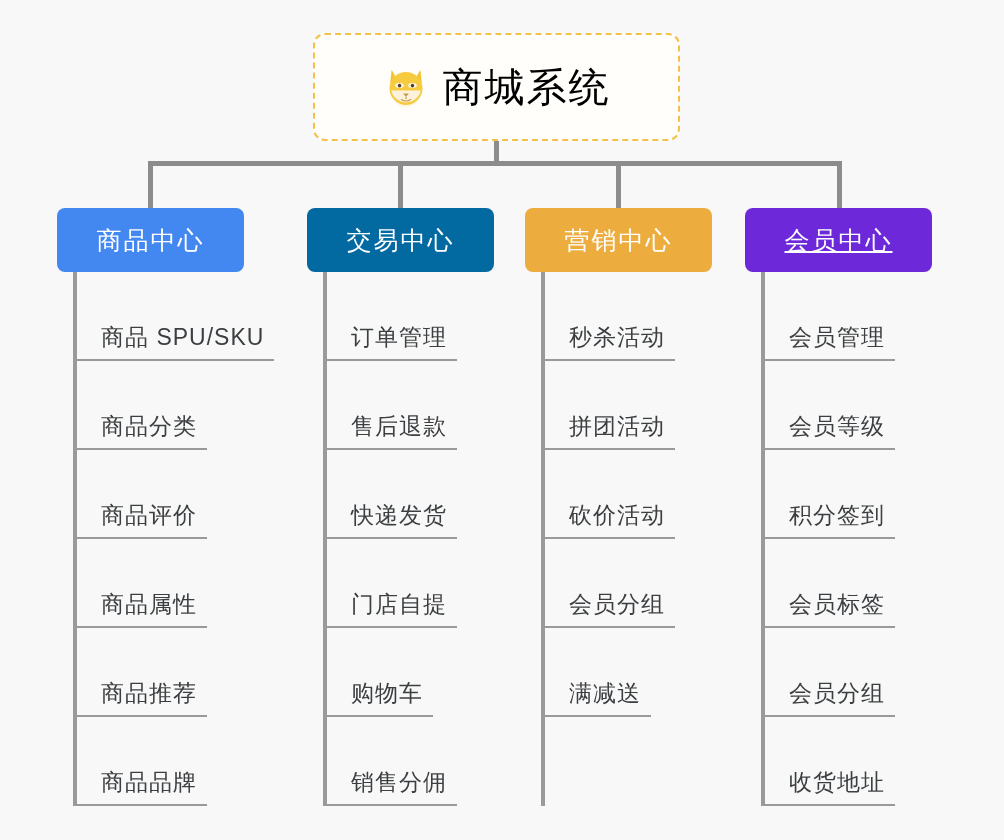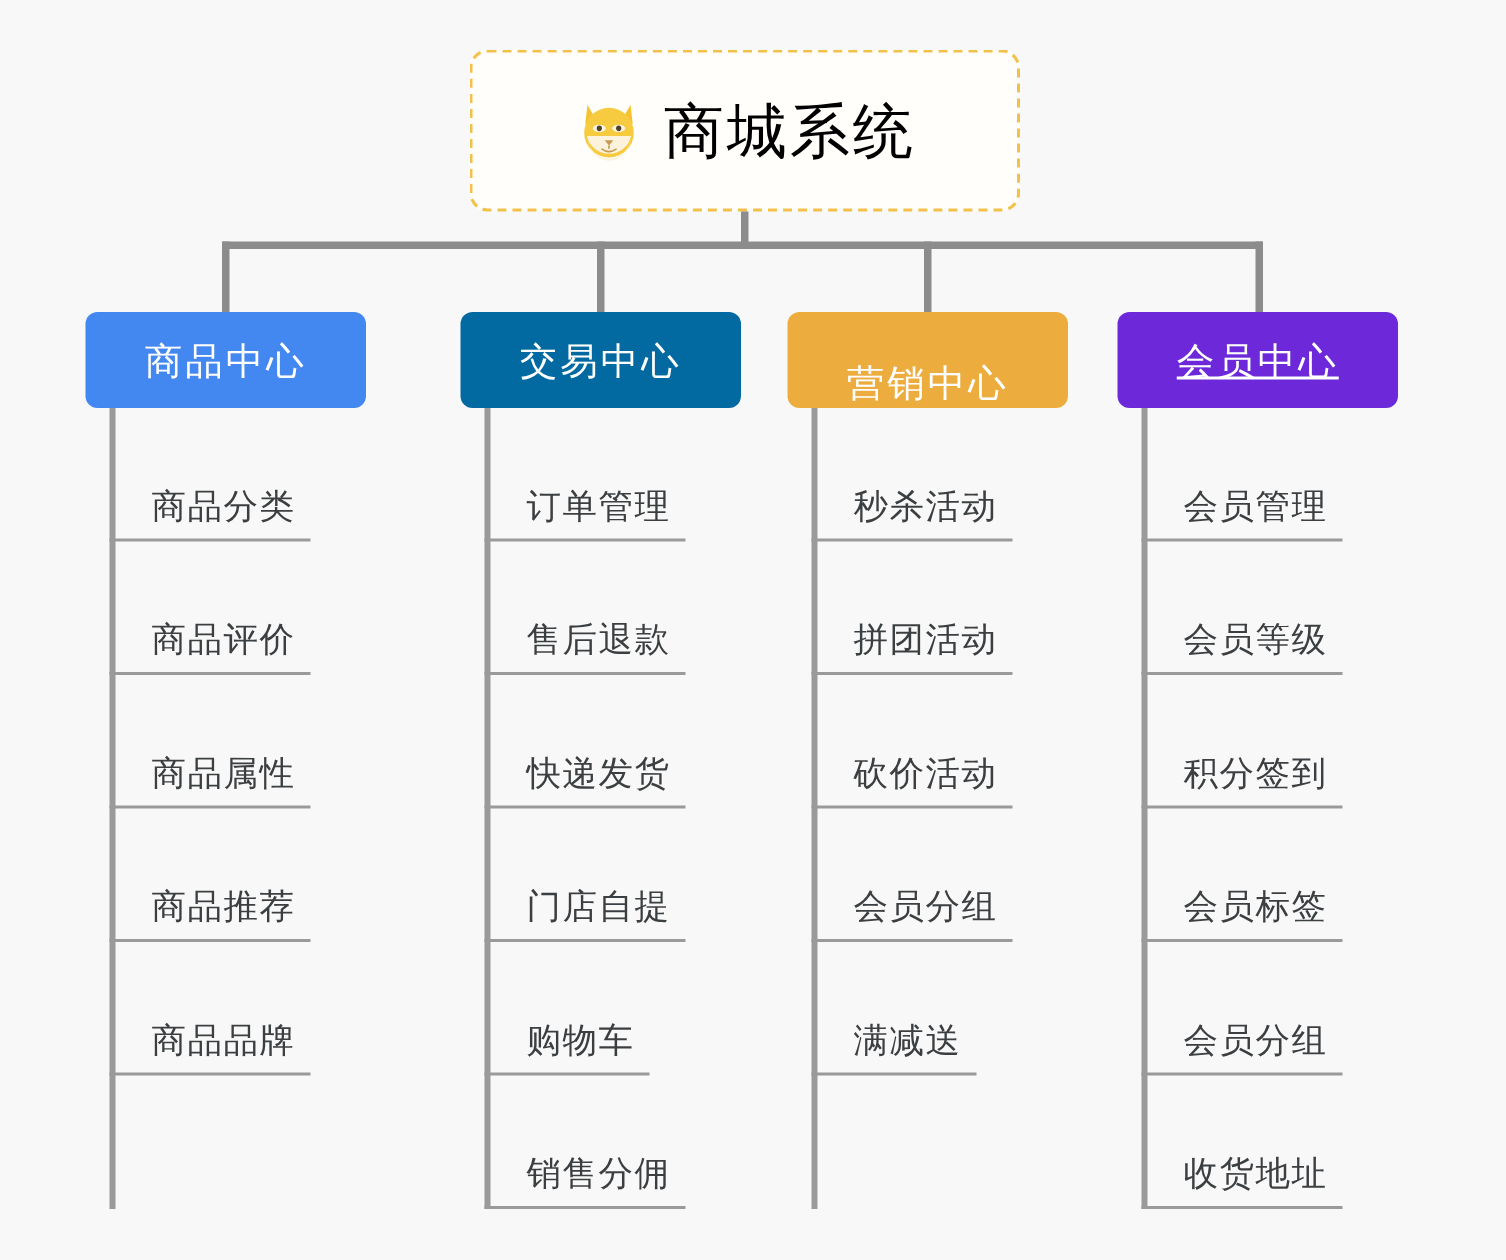--- a/index.html
+++ b/index.html
@@ -148,20 +148,23 @@
   <div class="conn conn-v" style="left: 616px; top: 161px; height: 47px; background: rgb(140, 140, 140);"></div>
   <div class="conn conn-v" style="left: 837px; top: 161px; height: 47px; background: rgb(140, 140, 140);"></div>
 
   <div class="branch" id="branch-1">
     <div class="branch-head" style="background: rgb(67, 135, 240);">
       <span>商品中心</span>
     </div>
     <div class="branch-spine" style="height: 534px;"></div>
     <div class="leaves">
       <div class="leaf">
+          <span class="leaf-label">商品 SPU/SKU</span>
+        </div>
+      <div class="leaf">
           <span class="leaf-label">商品分类</span>
         </div>
       <div class="leaf">
           <span class="leaf-label">商品评价</span>
         </div>
       <div class="leaf">
           <span class="leaf-label">商品属性</span>
         </div>
       <div class="leaf">
           <span class="leaf-label">商品推荐</span>
@@ -193,21 +196,21 @@
       <div class="leaf">
           <span class="leaf-label">购物车</span>
         </div>
       <div class="leaf">
           <span class="leaf-label">销售分佣</span>
         </div>
     </div>
   </div>
 
   <div class="branch" id="branch-3">
-    <div class="branch-head" style="background: rgb(237, 173, 62); align-items: flex-end;">
+    <div class="branch-head" style="background: rgb(237, 173, 62);">
       <span>营销中心</span>
     </div>
     <div class="branch-spine" style="height: 534px;"></div>
     <div class="leaves">
       <div class="leaf">
           <span class="leaf-label">秒杀活动</span>
         </div>
       <div class="leaf">
           <span class="leaf-label">拼团活动</span>
         </div>

